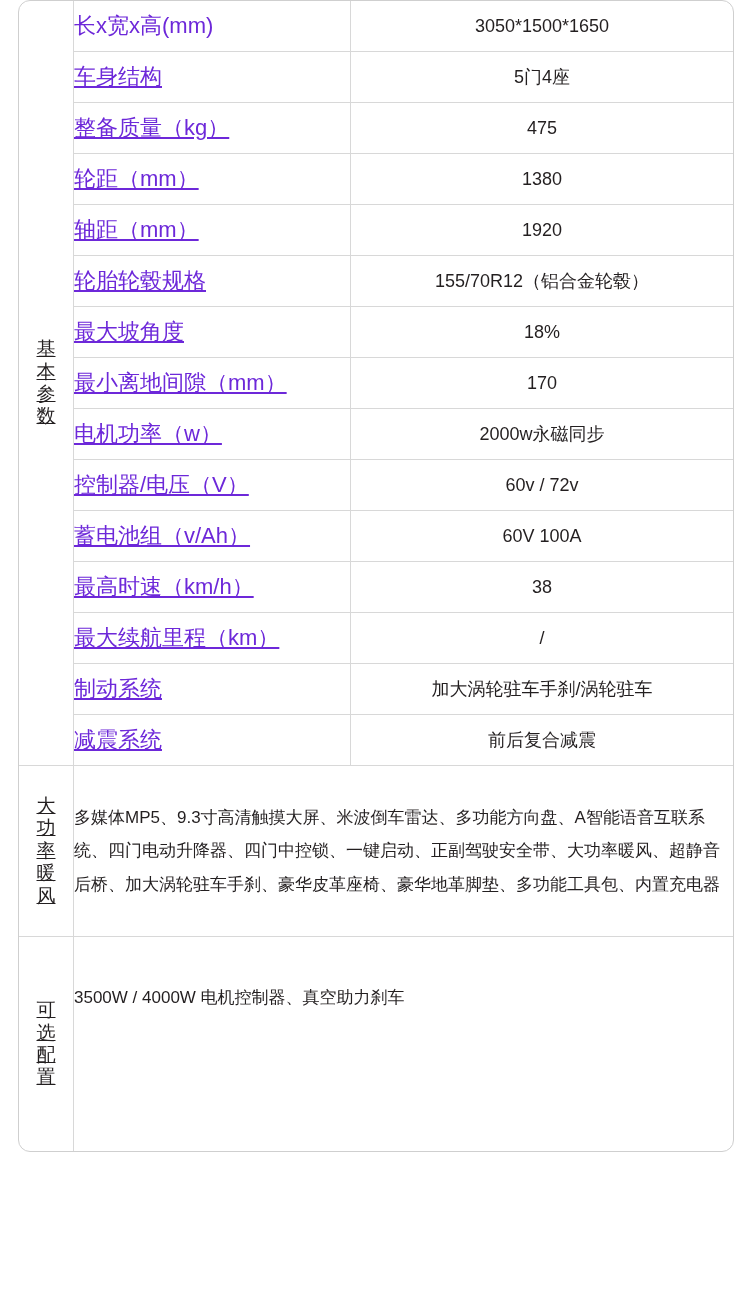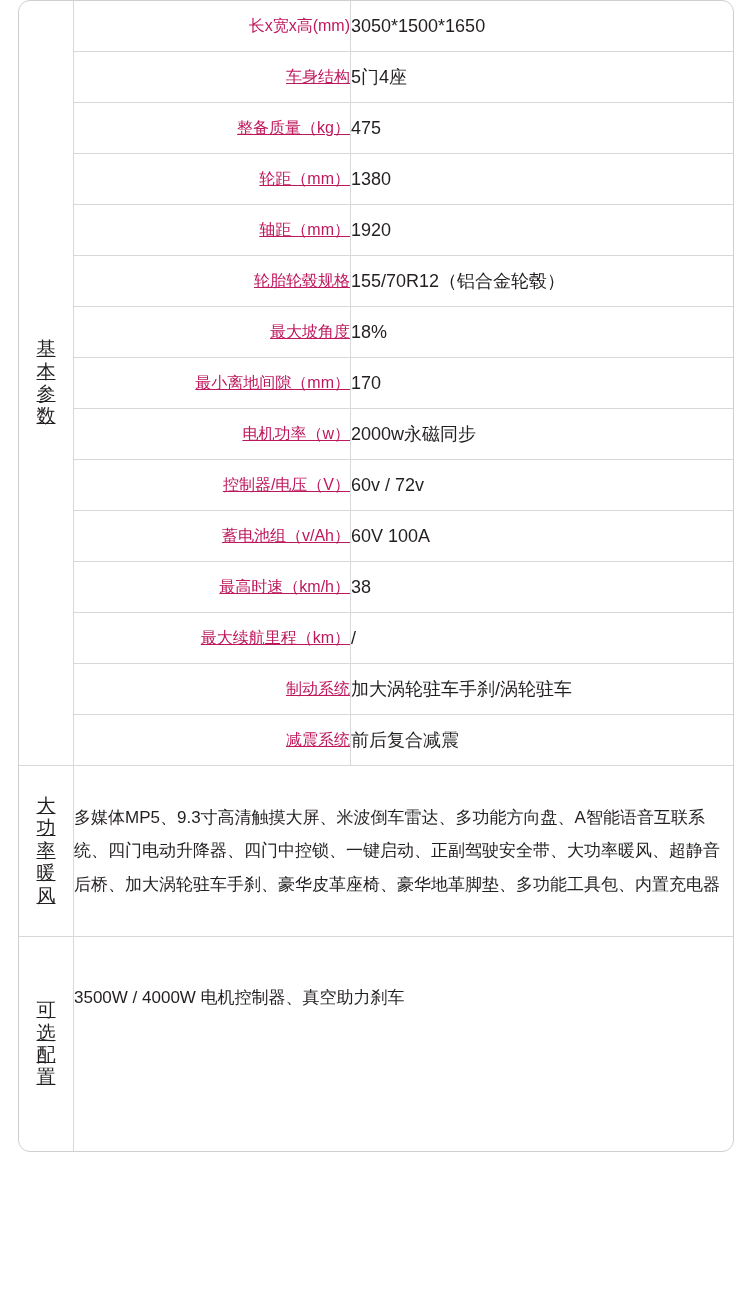--- a/index.html
+++ b/index.html
@@ -80,31 +80,31 @@
     border-left: none !important;
   }
   .cat-inner {
     display: block;
     width: 22px;
     margin: 0 auto;
     word-break: break-all;
   }
   .label-cell {
     width: 276px;
-    font-size: 16px;
+    font-size: 22px;
     padding: 0 0 0 18px;
     height: 50px;
-    color: #be185d;
-    text-align: right;
+    color: #6d28d9;
   }
   .value-cell {
     font-size: 18px;
     padding: 0 0 0 14px;
     height: 50px;
     color: #231f20;
+    text-align: center;
   }
   .block-cell {
     font-size: 17px;
     line-height: 1.95;
     padding: 16px 18px 16px 16px;
     color: #231f20;
   }
   .block-cell.tall {
     height: 170px;
     vertical-align: middle;

